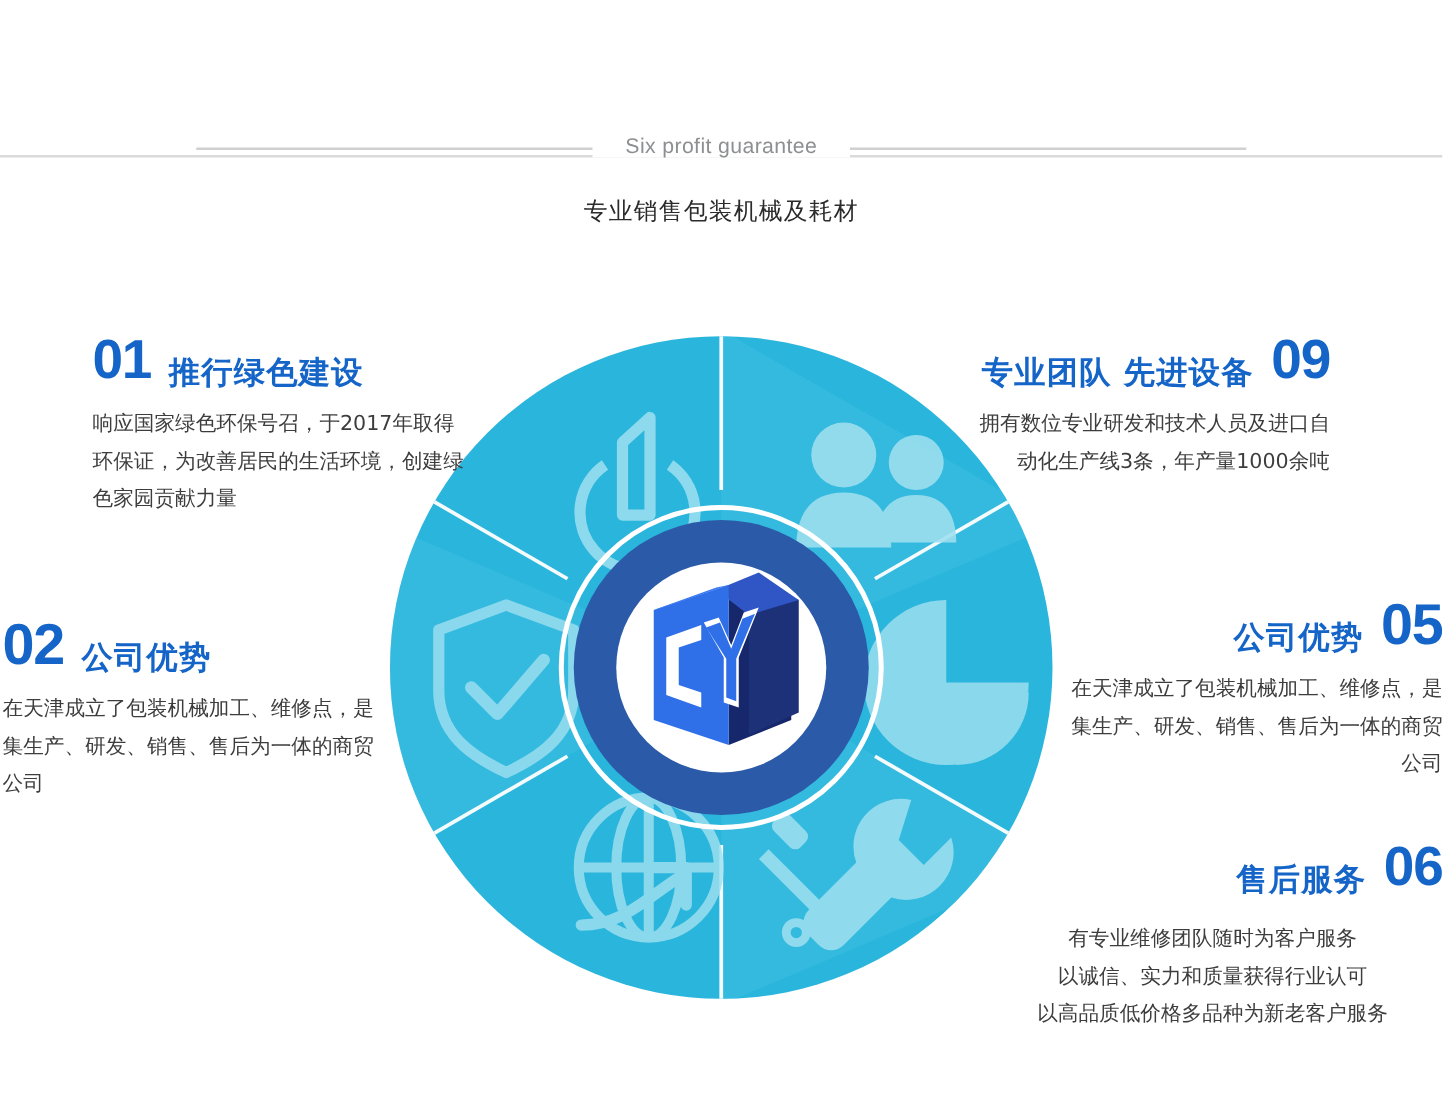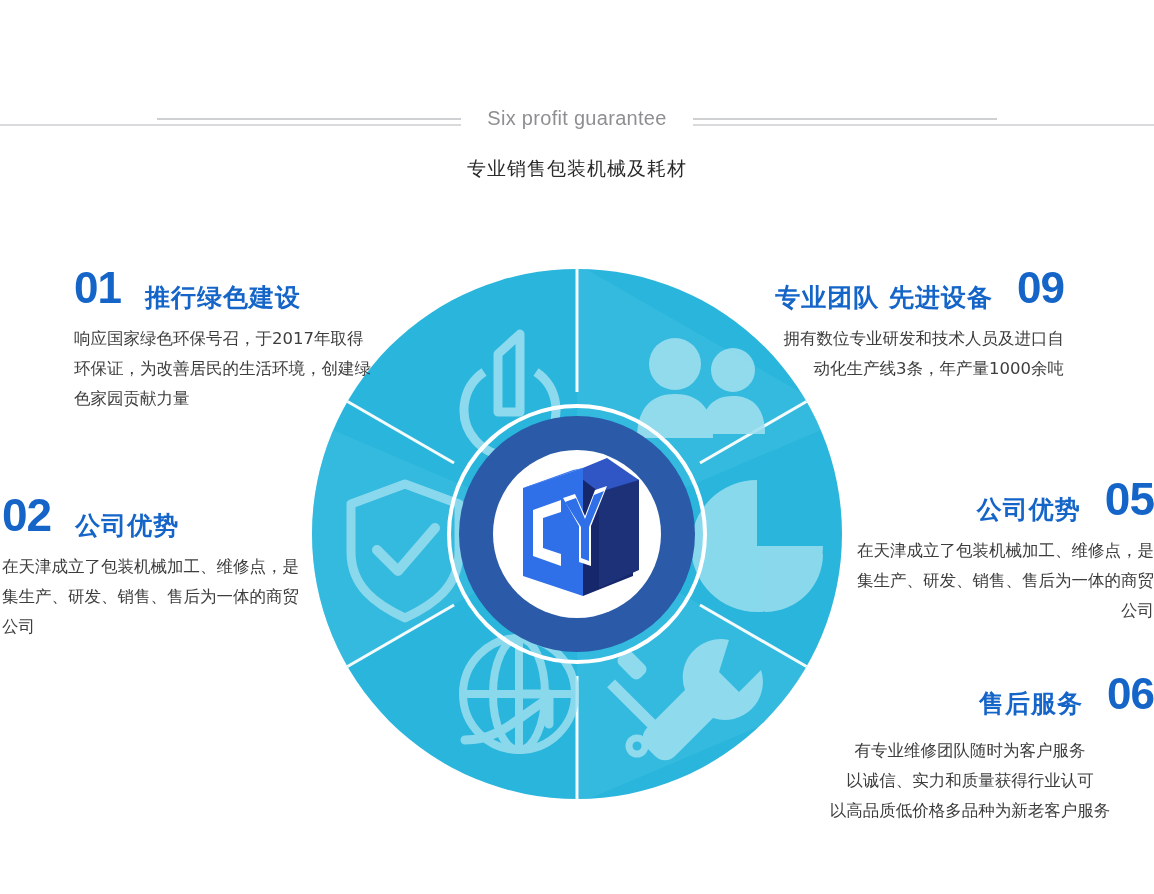--- a/index.html
+++ b/index.html
@@ -19,21 +19,21 @@
     text-align:center;
     font-size:41px;font-weight:bold;color:#0d0d0d;
     letter-spacing:2px;
     font-family:"DejaVu Sans","Liberation Sans",sans-serif;
   }
   .rule-wrap{position:absolute;top:105px;left:0;width:1154px;height:40px;}
   .rule-long{position:absolute;left:0;top:19px;width:1154px;height:2px;background:#d9dadb;}
   .rule-short{position:absolute;left:157px;top:13px;width:840px;height:2px;background:#cfd0d1;}
   .subtitle-en{
     position:absolute;left:0;top:107px;width:1154px;text-align:center;
-    font-size:20px;color:#8d8f91;letter-spacing:0.3px;
+    font-size:17px;color:#8d8f91;letter-spacing:0.3px;
   }
   .subtitle-en span{background:#ffffff;padding:0 26px;}
   .subtitle-cn{
     position:absolute;top:156px;left:0;width:1154px;text-align:center;
     font-size:19px;color:#2b2b2b;letter-spacing:1px;
     font-family:"DejaVu Sans","Liberation Sans",sans-serif;
   }
 
   
   .wheel{position:absolute;left:307px;top:264px;width:540px;height:540px;}
@@ -54,21 +54,21 @@
     font-size:25px;font-weight:bold;color:#1565c9;
     letter-spacing:1px;line-height:1;
     font-family:"DejaVu Sans","Liberation Sans",sans-serif;
   }
   .item .desc{
     font-size:16.5px;color:#3d3d3d;line-height:30px;
     font-family:"DejaVu Sans","Liberation Sans",sans-serif;
   }
   .item.left{text-align:left;}
   .item.right{text-align:right;}
-  .head-row{display:flex;align-items:flex-end;gap:24px;}
+  .head-row{display:flex;align-items:flex-end;gap:14px;}
   .head-row.rightal{justify-content:flex-end;}
 
   
   #item01{left:74px;top:266px;width:300px;}
   #item02{left:2px;top:468px;width:300px;margin-top:24px;}
   #item03{left:76px;top:672px;width:312px;}
   #item04{left:776px;top:266px;width:288px;}
   #item05{left:856px;top:476px;width:298px;}
   #item06{left:786px;top:672px;width:368px;}
 

